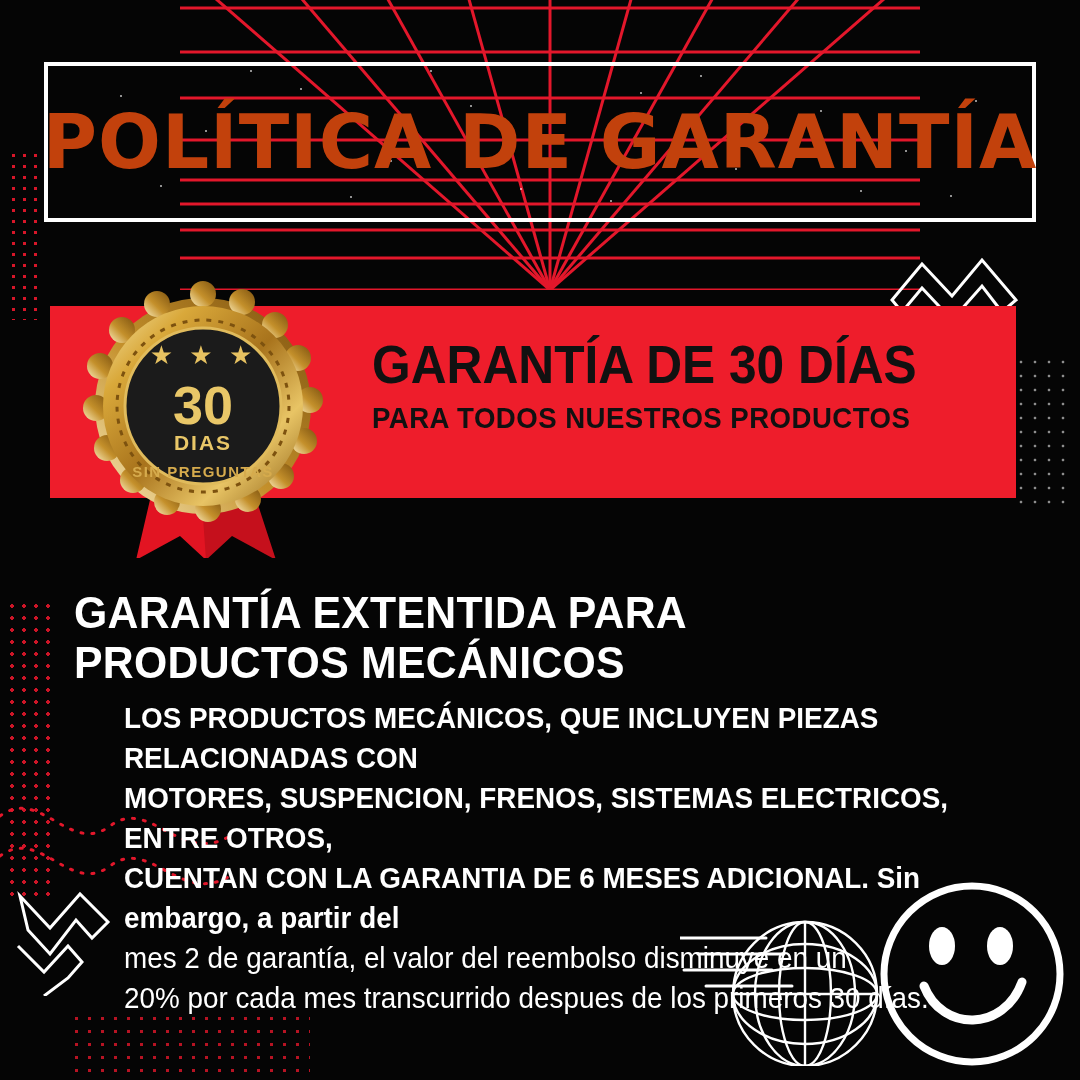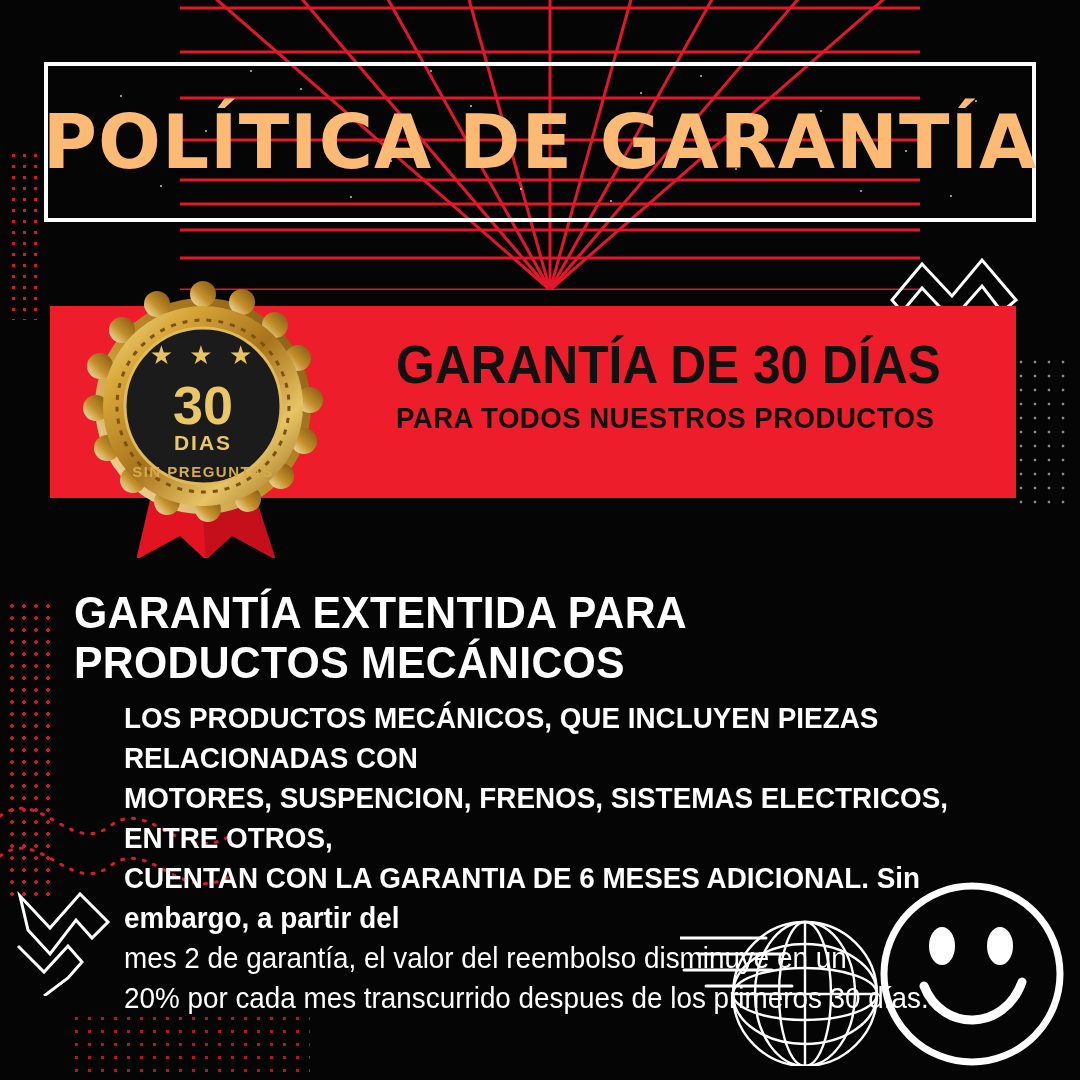--- a/index.html
+++ b/index.html
@@ -88,39 +88,39 @@
   
   .title-box {
     position: absolute;
     left: 44px; top: 62px;
     width: 992px; height: 160px;
     border: 4px solid #ffffff;
     background: transparent;
     display: flex; align-items: center; justify-content: center;
   }
   .title-text {
-    color: #fdba74;
+    color: #c2410c;
     font-weight: 700;
     font-size: 74px;
     letter-spacing: 1px;
     line-height: 1;
     white-space: nowrap;
     font-family: "DejaVu Sans", sans-serif;
   }
 
   
   .red-banner {
     position: absolute;
     left: 50px; top: 306px;
     width: 966px; height: 192px;
     background: #ee1d2b;
   }
   .banner-text {
     position: absolute;
-    left: 396px; top: 336px;
+    left: 372px; top: 336px;
     width: 620px;
   }
   .banner-title {
     color: #111111;
     font-weight: 700;
     font-size: 54px;
     letter-spacing: 0px;
     line-height: 1.05;
     font-family: "Liberation Sans Narrow", "Liberation Sans", sans-serif;
     transform: scaleX(.92);

